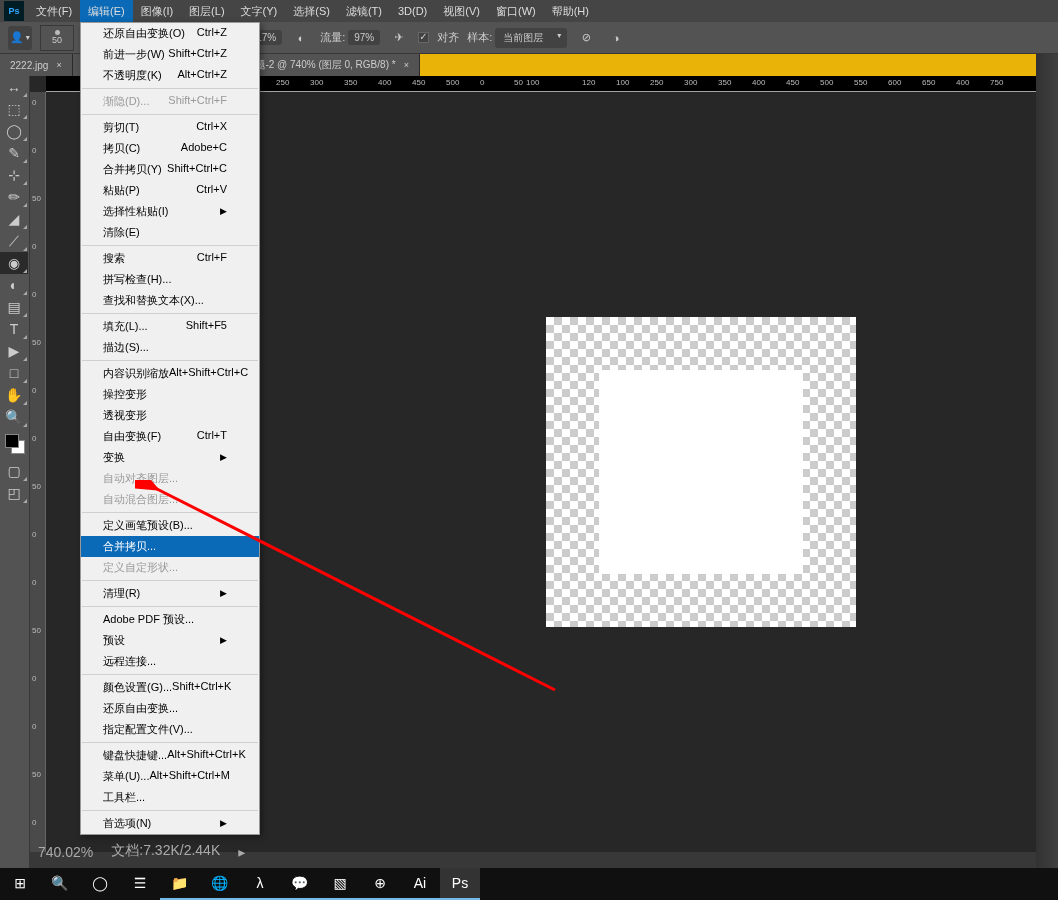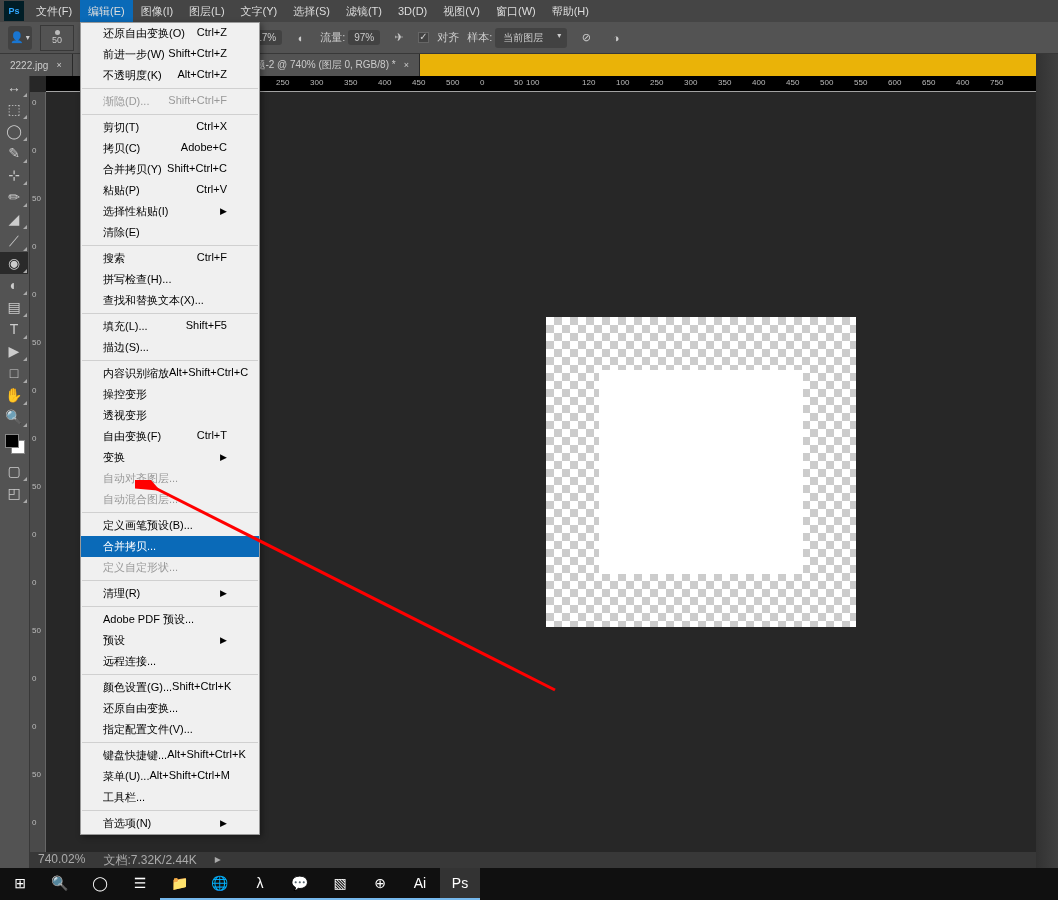--- a/index.html
+++ b/index.html
@@ -36,21 +36,21 @@
 .ruler-v{position:absolute;top:16px;left:0;bottom:0;width:16px;background:#4a4a4a;border-right:1px solid #666;font-size:8px;color:#bbb}
 .canvas-area{position:absolute;top:16px;left:16px;right:0;bottom:0;overflow:hidden}
 .checker{position:absolute;top:225px;left:500px;width:310px;height:310px;background-image:repeating-conic-gradient(#ccc 0 25%,#fff 0 50%);background-size:16px 16px}
 .white-doc{position:absolute;top:53px;left:53px;width:204px;height:204px;background:#fff}
 .dropdown{position:absolute;left:80px;top:22px;width:180px;background:#f0f0f0;border:1px solid #999;box-shadow:2px 2px 6px rgba(0,0,0,.4);font-size:11px;color:#000;z-index:10}
 .dd-item{display:flex;justify-content:space-between;padding:3px 32px 3px 22px;white-space:nowrap}
 .dd-item.disabled{color:#999}
 .dd-item.hover{background:#0a6ab8;color:#fff}
 .dd-sep{height:1px;background:#d0d0d0;margin:2px 1px}
 .dd-item .arr{font-size:9px}
-.status{position:absolute;bottom:32px;left:30px;right:22px;height:16px;background:#383838;color:#aaa;font-size:12px;display:flex;align-items:flex-start;padding:0 8px;gap:18px}
+.status{position:absolute;bottom:32px;left:30px;right:22px;height:16px;background:#383838;color:#aaa;font-size:14px;display:flex;align-items:flex-end;padding:8px 8px;gap:18px}
 .taskbar{position:absolute;bottom:0;left:0;right:0;height:32px;background:#101010;display:flex;align-items:center}
 .tb-item{width:40px;height:32px;display:flex;align-items:center;justify-content:center;color:#fff;font-size:14px;border-bottom:2px solid transparent}
 .tb-item.running{border-bottom-color:#76b9ed}
 .tb-item.active{background:#333}
 .annot{position:absolute;top:480px;left:135px;pointer-events:none;z-index:20}
 .tick-h{position:absolute;top:2px;font-size:8px;color:#bbb}
 .tick-v{position:absolute;left:2px;font-size:8px;color:#bbb;writing-mode:horizontal-tb}
 </style>
 </head>
 <body>

